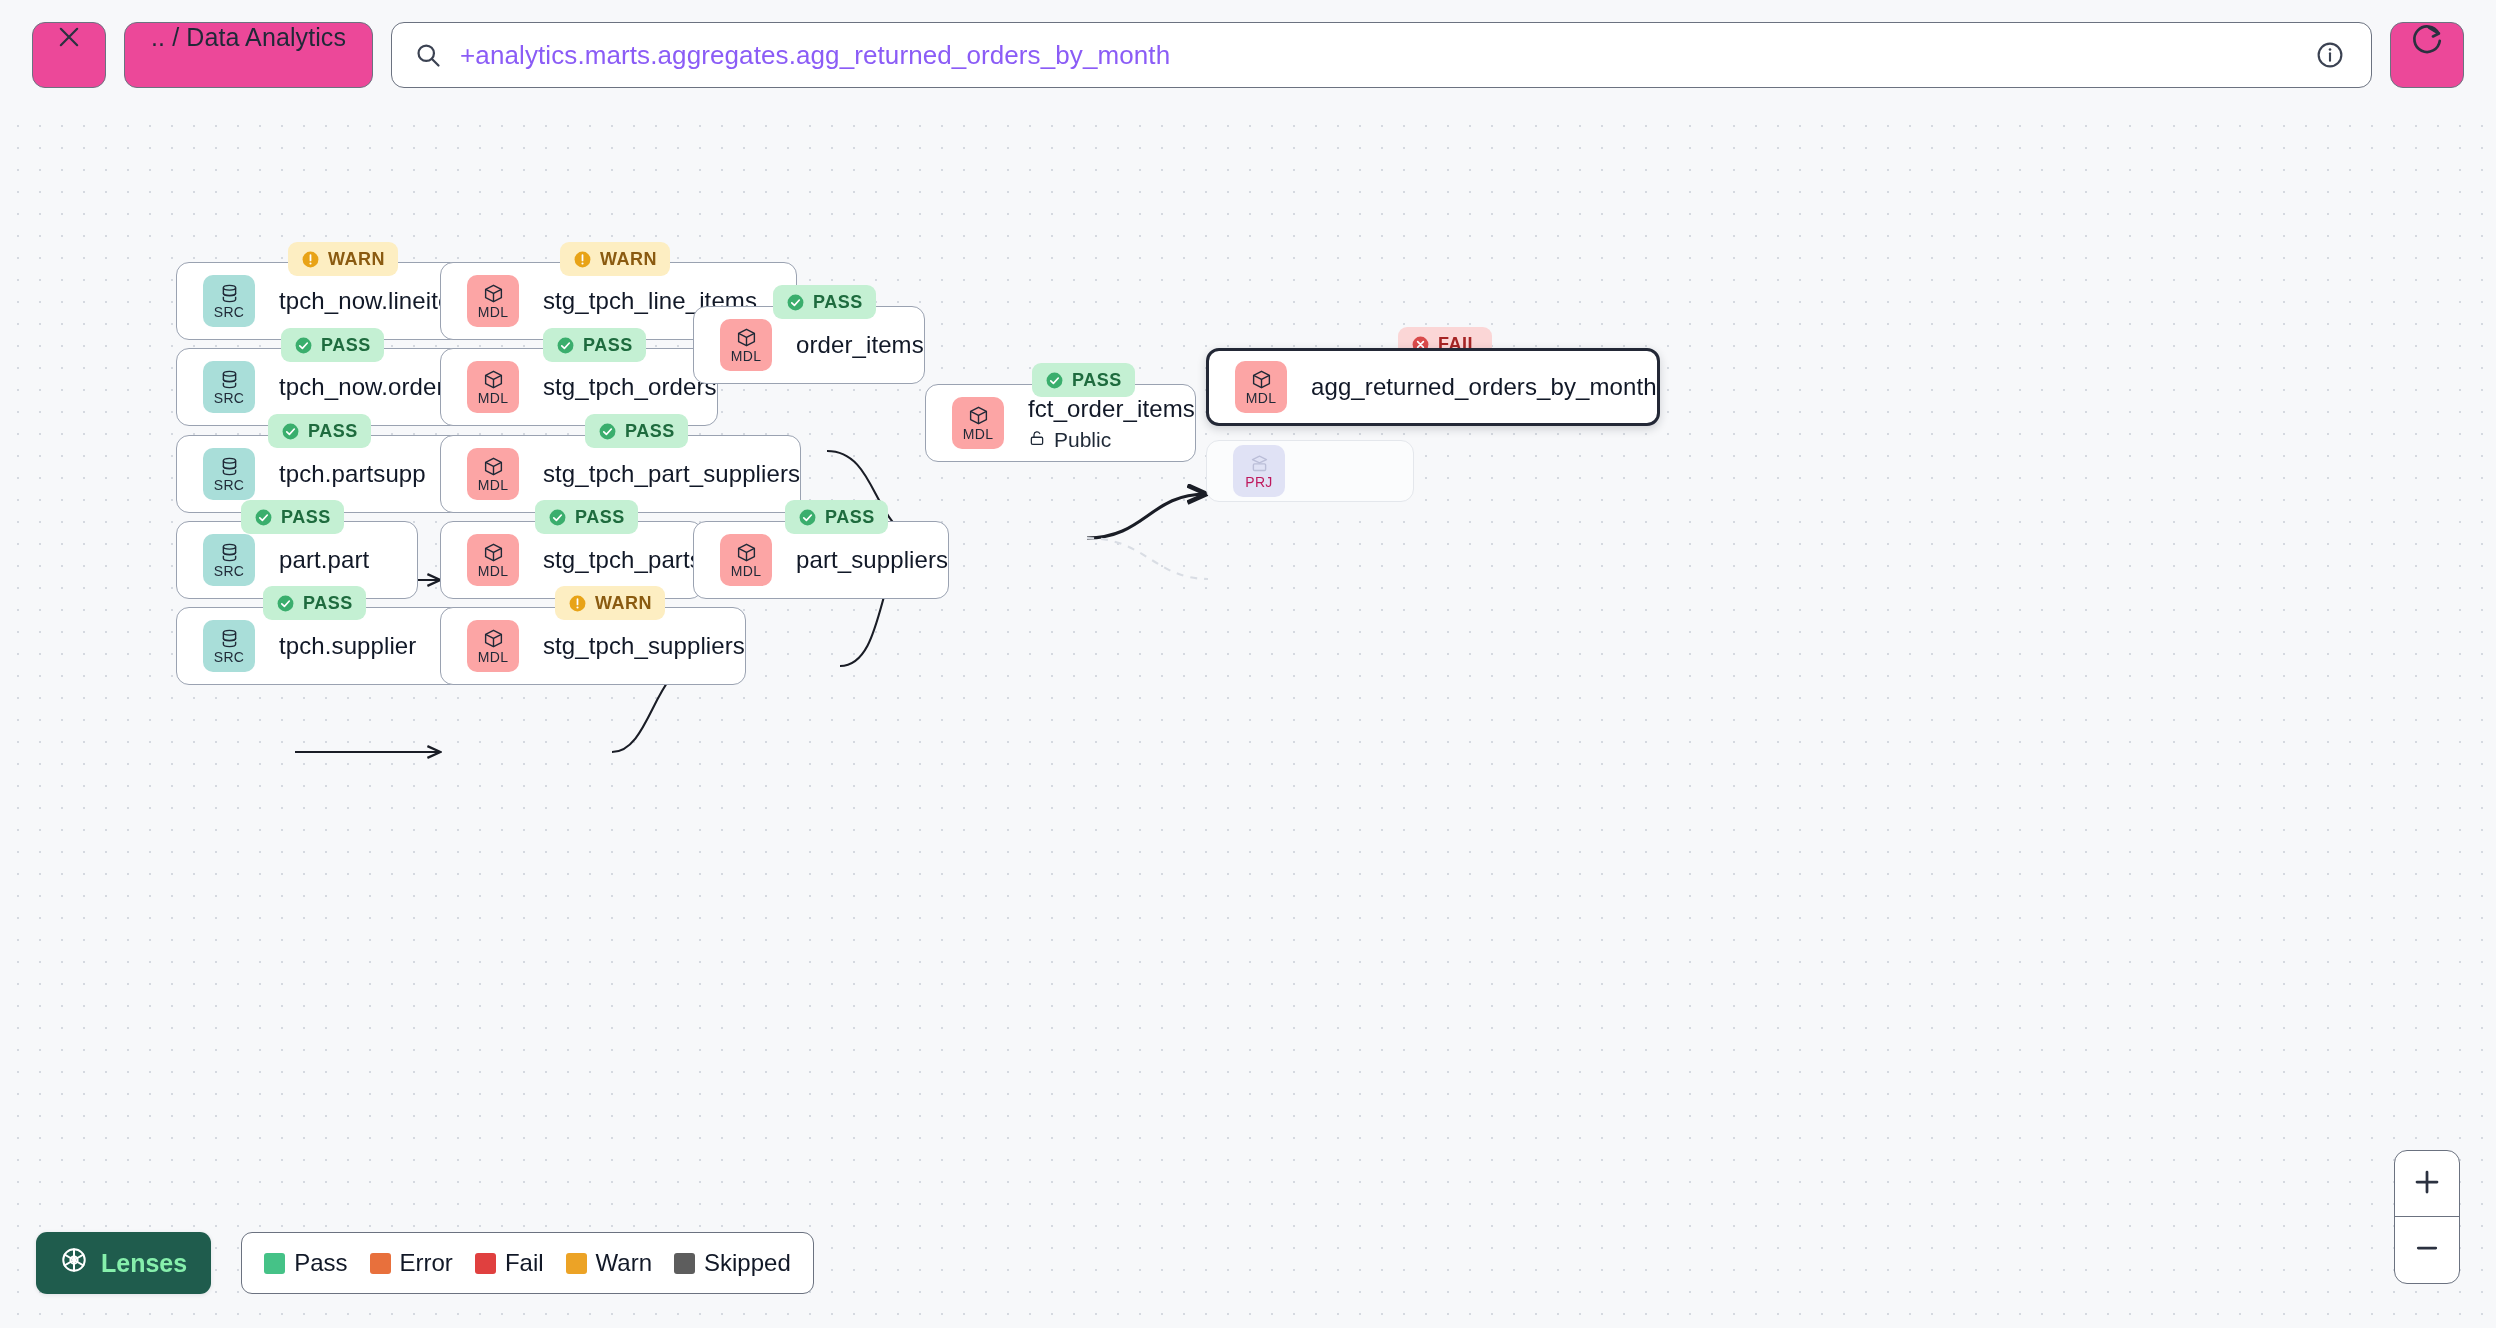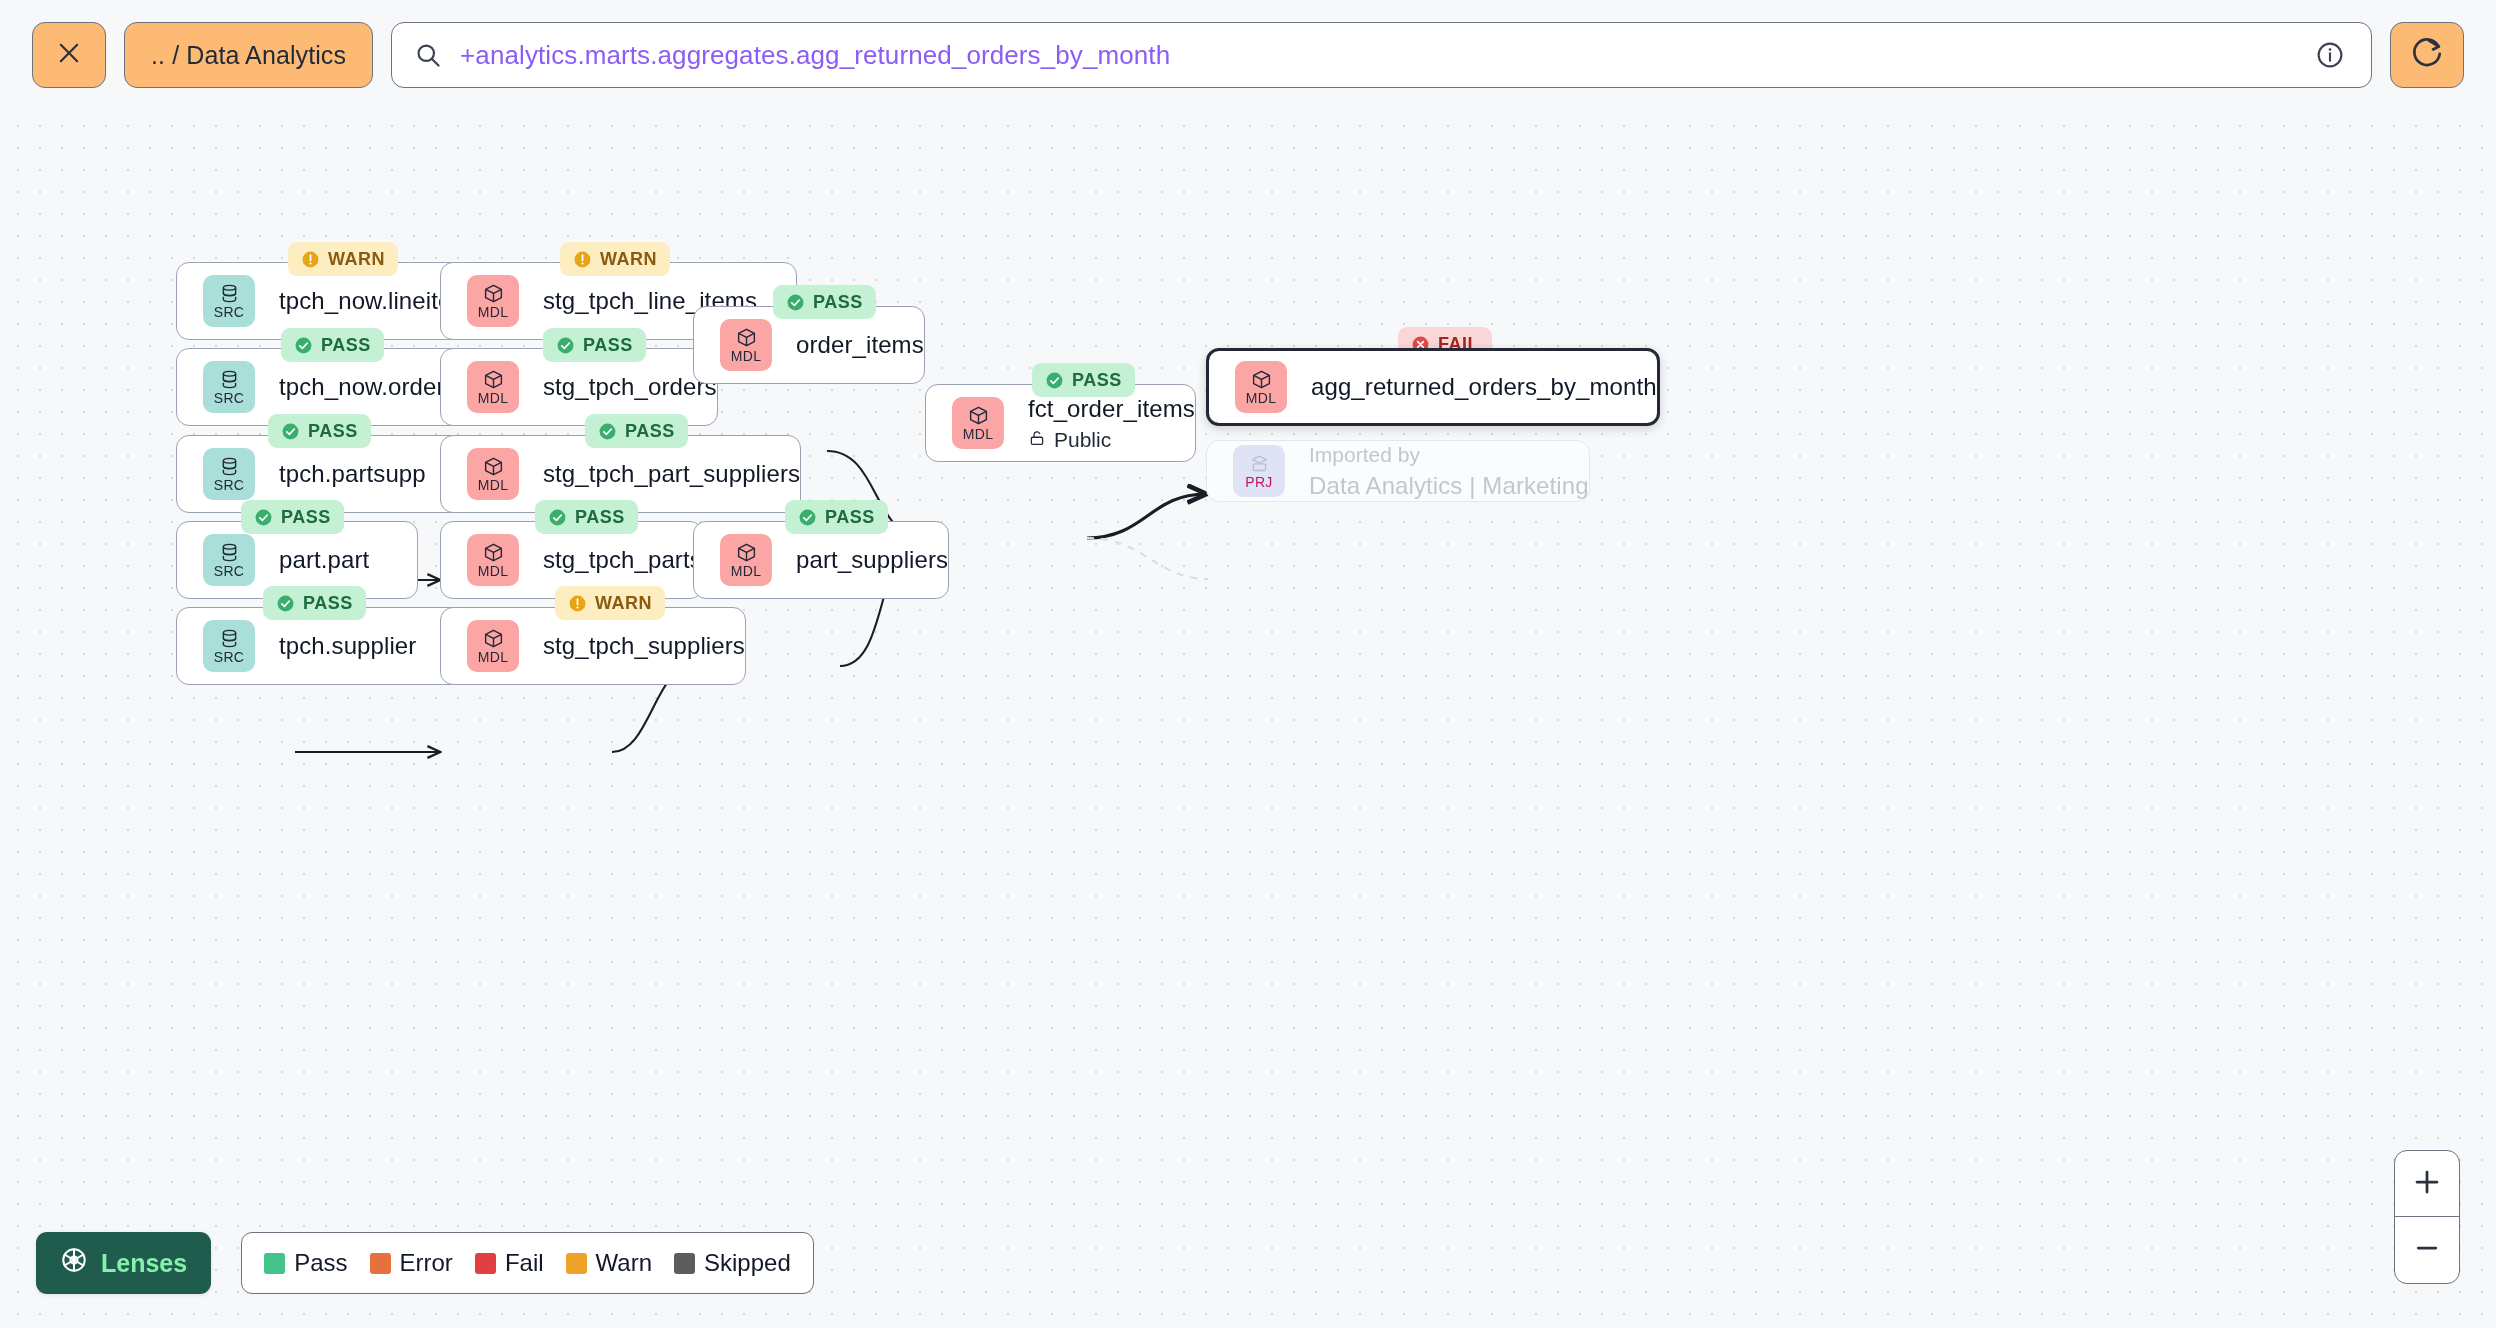--- a/index.html
+++ b/index.html
@@ -20,25 +20,24 @@
     background: #f7f8fa;
     display: flex;
     align-items: center;
     padding: 0 32px;
     gap: 18px;
     z-index: 40;
   }
 
   .tb-btn {
     height: 66px;
-    background: #fdba74;
+    background: #ec4899;
     border: 1.6px solid #6b7280;
     border-radius: 13px;
     display: flex;
-    align-items: center;
     justify-content: center;
   }
 
   #close-btn { width: 74px; }
   #close-btn svg { width: 28px; height: 28px; }
 
   #breadcrumb-btn {
     padding: 0 26px;
     font-size: 25px;
     color: #1f2937;
@@ -526,24 +525,20 @@
         </div>
       </div>
       <div class="node faded" style="left: 1206px; top: 330px; min-width: 208px; height: 62px;">
         <div class="badge-icon prj">
           <svg viewBox="0 0 24 24" fill="none" stroke="#8f93b5" stroke-width="1.6" stroke-linejoin="round">
     <path d="M4 7.5 L12 3.6 L20 7.5 L12 11.4 Z"></path>
     <rect x="5" y="12.4" width="14" height="7.6" rx="1.4"></rect>
           </svg>
           <span class="kind">PRJ</span>
         </div>
-        <div class="node-body">
-          <div class="node-sub">Imported by</div>
-          <div class="node-title">Data Analytics | Marketing</div>
-        </div>
       </div>
     </div>
   <div id="pills-layer">
       <div class="pill warn" style="left: 288px; top: 132px;">
         <span class="dot-ic"><svg viewBox="0 0 24 24">
             <circle cx="12" cy="12" r="10" fill="#e8a317"></circle>
   <path d="M12 6.4 V13.2" stroke="#ffffff" stroke-width="2.2" stroke-linecap="round"></path>
   <circle cx="12" cy="17" r="1.35" fill="#ffffff"></circle>
           </svg></span>
         <span>WARN</span>

